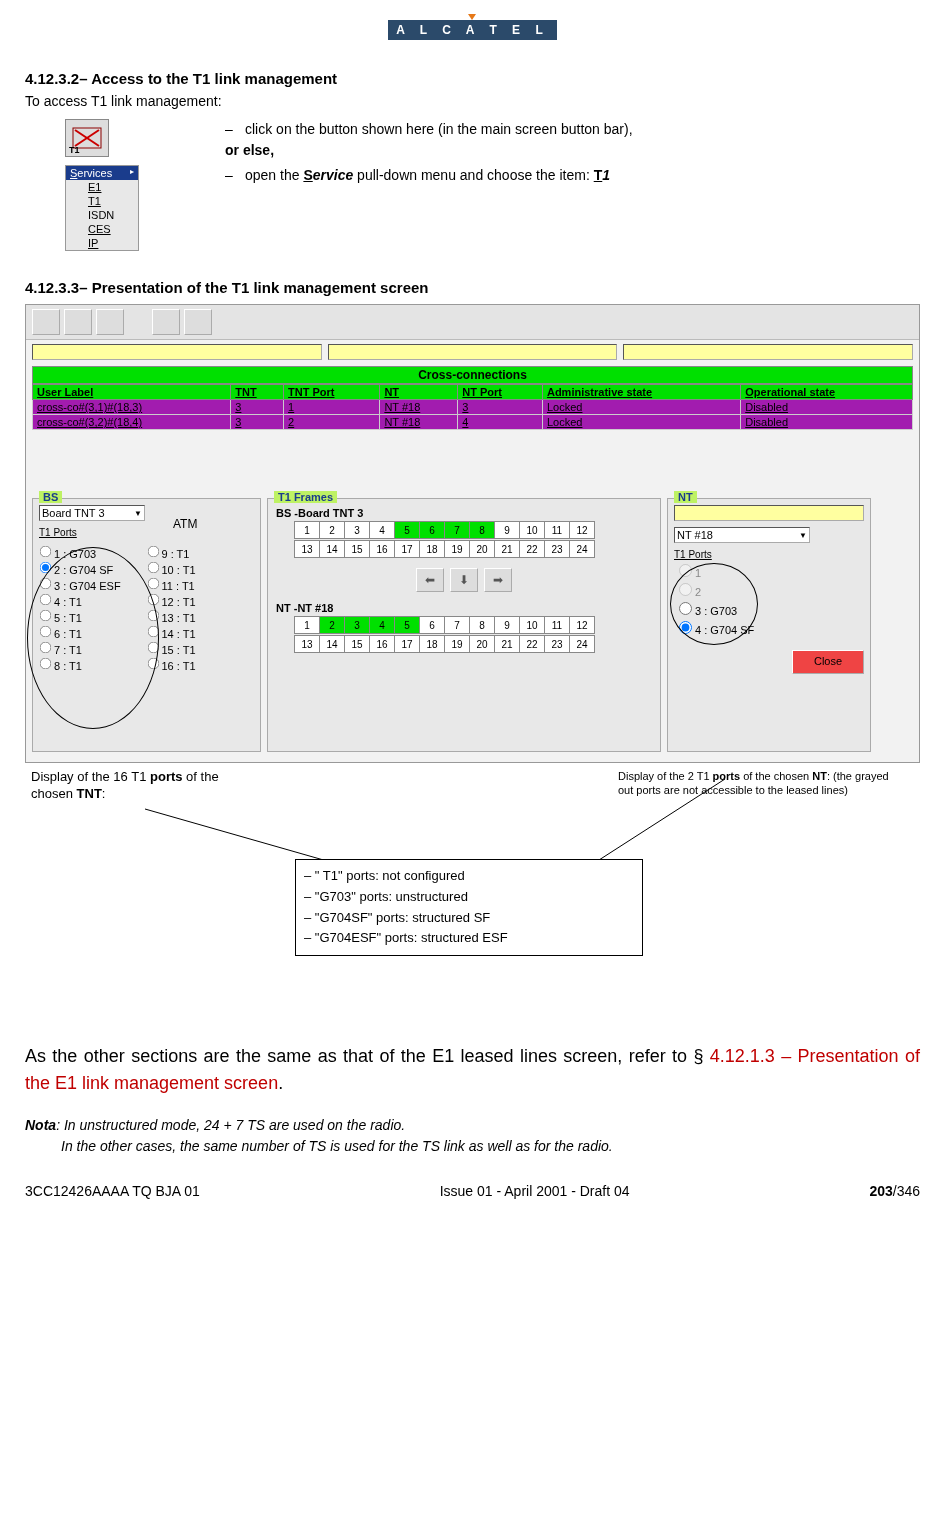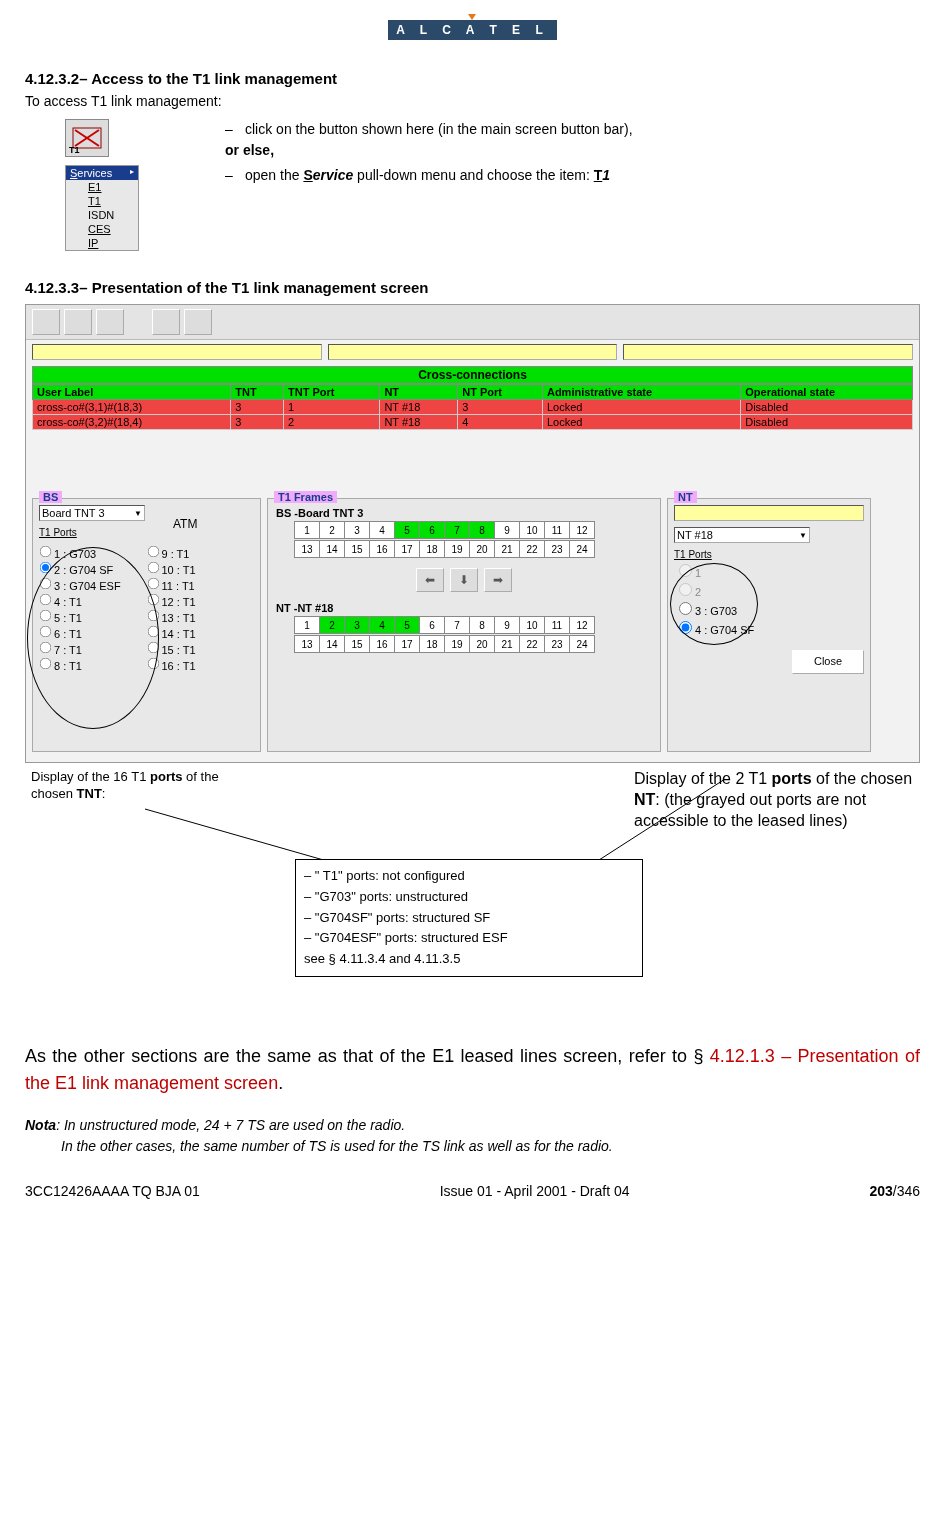--- a/index.html
+++ b/index.html
@@ -28,47 +28,47 @@
   .serv-item { padding:1px 22px; text-decoration: underline; }
   .serv-item.noline { text-decoration:none; }
   u.key { text-decoration: underline; }
   .screenshot { border:1px solid #999; margin-top:8px; background:#f2f2f2; position:relative; font-size:11px;}
   .titlebar { background:#1a3c8c; color:#fff; padding:3px 6px; font-size:12px; font-weight:normal;}
   .toolbar { background:#e4e4e4; padding:4px 6px; border-bottom:1px solid #bbb; display:flex; gap:4px;}
   .tb-btn { width:26px; height:24px; background:#ddd; border:1px outset #fff; display:inline-block;}
   .yellowbar { display:flex; gap:6px; padding:4px 6px; }
   .ybox { height:14px; background:#ffffa0; border:1px inset #aaa; flex:1;}
   .cross-title { background:#00e000; text-align:center; font-weight:bold; border:1px solid #888; margin:2px 6px 0 6px; font-size:12px; padding:1px 0;}
-  table.cross { border-collapse: collapse; width: calc(100% - 12px); margin:0 6px; font-size:11px; background:#fff;}
+  table.cross { border-collapse: collapse; width: calc(100% - 12px); margin:0 6px; font-size:11px; background:#fff;text-decoration:underline;}
   table.cross th { background:#00e000; border:1px solid #888; padding:1px 4px; text-align:left; font-weight:bold; font-size:11px;}
-  table.cross td { border:1px solid #ccc; padding:1px 4px; background:#ef4444;}
+  table.cross td { border:1px solid #ccc; padding:1px 4px; background:#a21caf;}
   .panels { display:flex; gap:6px; padding:8px 6px 10px 6px; align-items:flex-start;}
   .panel { border:1px solid #aaa; background:#e8e8e8; padding:6px; position:relative;}
-  .panel-label { position:absolute; top:-8px; left:6px; background:#f0abfc; padding:0 4px; font-size:11px; font-weight:bold; color:#1a3c8c;}
+  .panel-label { position:absolute; top:-8px; left:6px; background:#bef264; padding:0 4px; font-size:11px; font-weight:bold; color:#1a3c8c;}
   .bs-panel { width:215px; height:240px;}
   .frames-panel { width:380px; height:240px;}
   .nt-panel { width:190px; height:240px;}
   .dropdown { background:#fff; border:1px inset #aaa; padding:1px 2px; font-size:11px; width:100px; display:flex; justify-content:space-between; align-items:center;}
   .dropdown .arrow { font-size:8px;}
   .radios { font-size:11px; margin-top:6px; display:flex; gap:0;}
   .radios .col { flex:1;}
   .radios label { display:block; white-space:nowrap; margin:1px 0;}
   .radios input { margin:0 2px 0 0; transform:scale(0.9);}
   .t1ports-lbl { font-size:10px; margin-top:6px; text-decoration:underline;}
   .frame-sub { font-size:11px; font-weight:bold; margin:2px 0 2px 2px;}
   .numgrid { display:grid; grid-template-columns: repeat(12, 24px); gap:1px; margin-left:20px;}
   .numcell { width:24px; height:16px; background:#fff; border:1px solid #888; display:flex; align-items:center; justify-content:center; font-size:10px;}
   .numcell.g { background:#00e000;}
   .arrows { display:flex; gap:6px; justify-content:center; margin:10px 0;}
   .arrbtn { width:26px; height:22px; background:#ddd; border:1px outset #fff; display:flex; align-items:center; justify-content:center; font-size:12px; color:#555;}
   .nt-radios label { display:block; font-size:11px; margin:1px 0;}
-  .closebtn { width:70px; height:22px; background:#ffffff; border:1px outset #fff; font-size:11px; margin-top:14px; margin-left:auto; display:block; text-align:center; line-height:20px;}
+  .closebtn { width:70px; height:22px; background:#ef4444; border:1px outset #fff; font-size:11px; margin-top:14px; margin-left:auto; display:block; text-align:center; line-height:20px;}
   .callout-container { position:relative; height:260px; margin-top:6px;}
   .callout-left { position:absolute; left:6px; top:0; width:230px; font-size:13px; line-height:1.3;}
-  .callout-right { position:absolute; right:6px; top:0; width:280px; font-size:16px; line-height:1.3;}
+  .callout-right { position:absolute; right:22px; top:0; width:280px; font-size:11px; line-height:1.3;}
   .legend-box { position:absolute; left:270px; top:90px; width:330px; border:1px solid #000; padding:6px 8px; font-size:13px; line-height:1.6; background:#fff;}
   svg.lines { position:absolute; top:0; left:0; width:100%; height:100%; pointer-events:none;}
   .body-text { font-size:18px; line-height:1.5; margin-top:14px; text-align:justify;}
   .red { color:#c00000; }
   .nota { font-style: italic; font-size:14px; margin-top:18px; line-height:1.5;}
   .footer { display:flex; justify-content:space-between; font-size:14px; margin-top:26px;}
   .magnify { position:absolute; border:1px solid #000; border-radius:50%; pointer-events:none;}
   .atm { font-size:12px; position:absolute; left:140px; top:18px;text-align:right;}
   .sep { width:20px;}
 </style>
@@ -298,21 +298,20 @@
     <span>Display of the 16 T1 </span><b>ports</b><span> of the chosen </span><b>TNT</b><span>:</span>
   </div>
   <div class="callout-right">
     <span>Display of the 2 T1 </span><b>ports</b><span> of the chosen </span><b>NT</b><span>: (the grayed out ports are not accessible to the leased lines)</span>
   </div>
   <div class="legend-box">
     <div>– " T1" ports: not configured</div>
     <div>– "G703" ports: unstructured</div>
     <div>– "G704SF" ports: structured SF</div>
     <div>– "G704ESF" ports: structured ESF</div>
-    <div>   see § 4.11.3.4 and 4.11.3.5</div>
   </div>
 </div>
 
 <div class="body-text">
   <span>As the other sections are the same as that of the E1 leased lines screen, refer to § </span><span class="red"><span>4.12.1.3 – Presentation of the E1 link management screen</span></span><span>.</span>
 </div>
 
 <div class="nota">
   <b>Nota</b><span>: In unstructured mode, 24 + 7 TS are used on the radio.</span><br>
   <span style="display:inline-block; width:36px;"></span><span>In the other cases, the same number of TS is used for the TS link as well as for the radio.</span>

